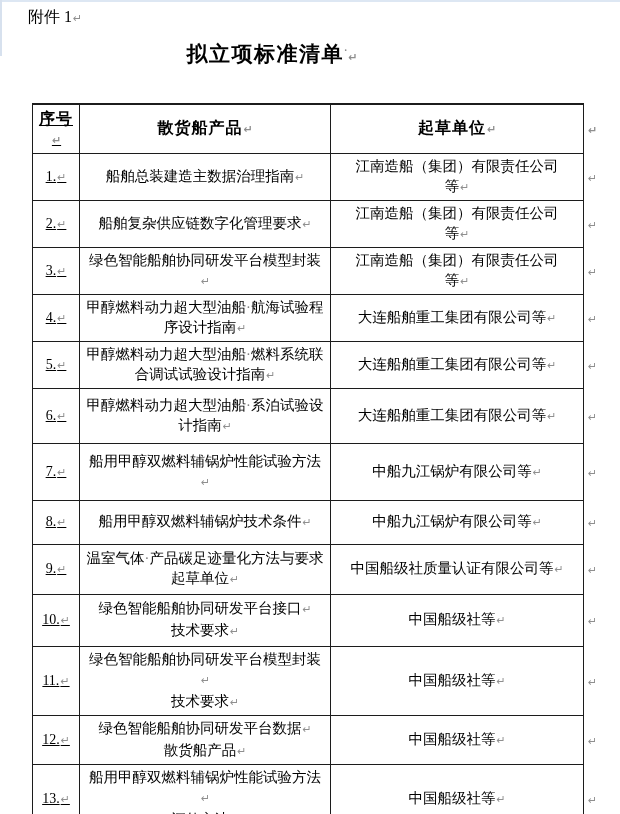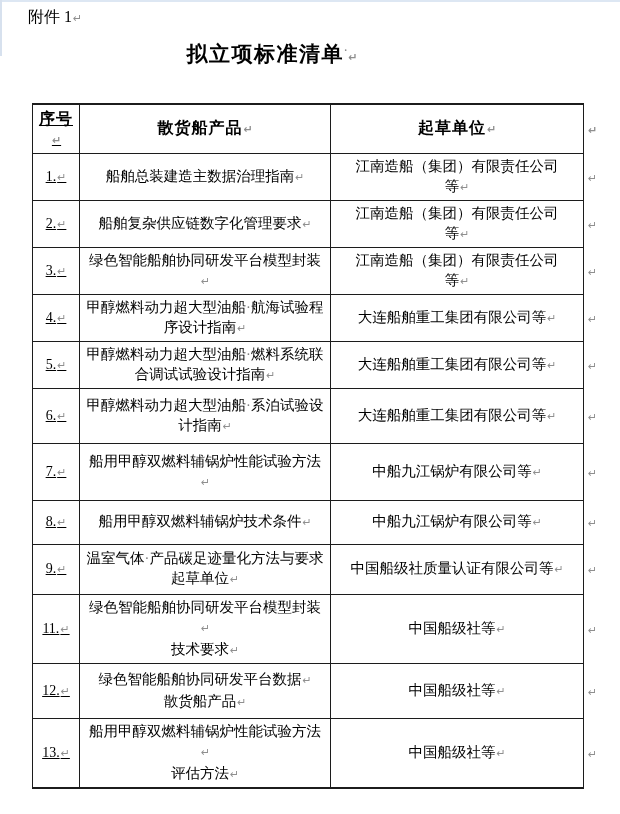--- a/index.html
+++ b/index.html
@@ -131,20 +131,26 @@
         <td class="b col-org"><span class="line">中船九江锅炉有限公司等</span><span class="pmark">↵</span></td>
         <td class="col-mark"><span class="pmark">↵</span></td>
       </tr>
       <tr>
         <td class="b col-no">9.<span class="pmark">↵</span></td>
         <td class="b col-name"><span class="line">温室气体<span class="space-dot">·</span>产品碳足迹量化方法与要求</span><br><span class="line">起草单位</span><span class="pmark">↵</span></td>
         <td class="b col-org"><span class="line">中国船级社质量认证有限公司等</span><span class="pmark">↵</span></td>
         <td class="col-mark"><span class="pmark">↵</span></td>
       </tr>
       <tr>
+        <td class="b col-no">10.<span class="pmark">↵</span></td>
+        <td class="b col-name"><span class="line">绿色智能船舶协同研发平台接口</span><span class="pmark">↵</span><br><span class="line">技术要求</span><span class="pmark">↵</span></td>
+        <td class="b col-org"><span class="line">中国船级社等</span><span class="pmark">↵</span></td>
+        <td class="col-mark"><span class="pmark">↵</span></td>
+      </tr>
+      <tr>
         <td class="b col-no">11.<span class="pmark">↵</span></td>
         <td class="b col-name"><span class="line">绿色智能船舶协同研发平台模型封装</span><span class="pmark">↵</span><br><span class="line">技术要求</span><span class="pmark">↵</span></td>
         <td class="b col-org"><span class="line">中国船级社等</span><span class="pmark">↵</span></td>
         <td class="col-mark"><span class="pmark">↵</span></td>
       </tr>
       <tr>
         <td class="b col-no">12.<span class="pmark">↵</span></td>
         <td class="b col-name"><span class="line">绿色智能船舶协同研发平台数据</span><span class="pmark">↵</span><br><span class="line">散货船产品</span><span class="pmark">↵</span></td>
         <td class="b col-org"><span class="line">中国船级社等</span><span class="pmark">↵</span></td>
         <td class="col-mark"><span class="pmark">↵</span></td>

